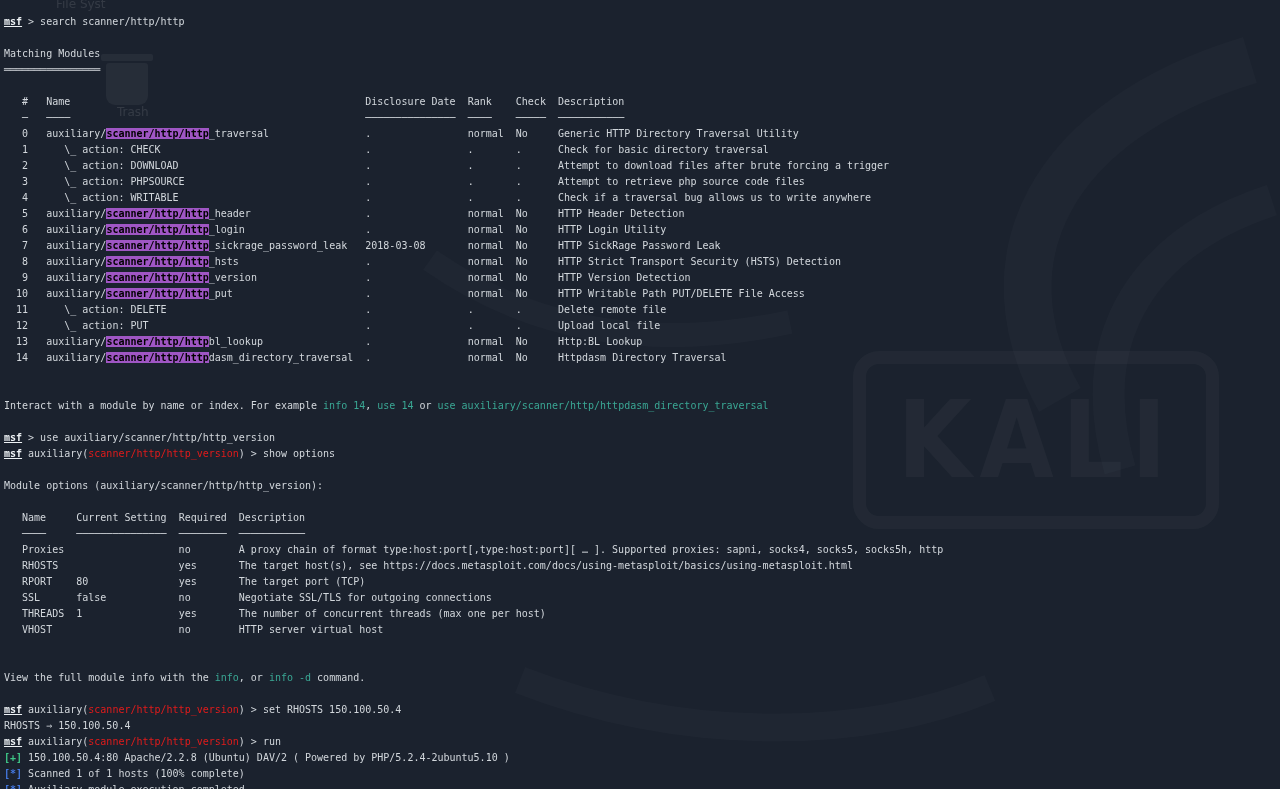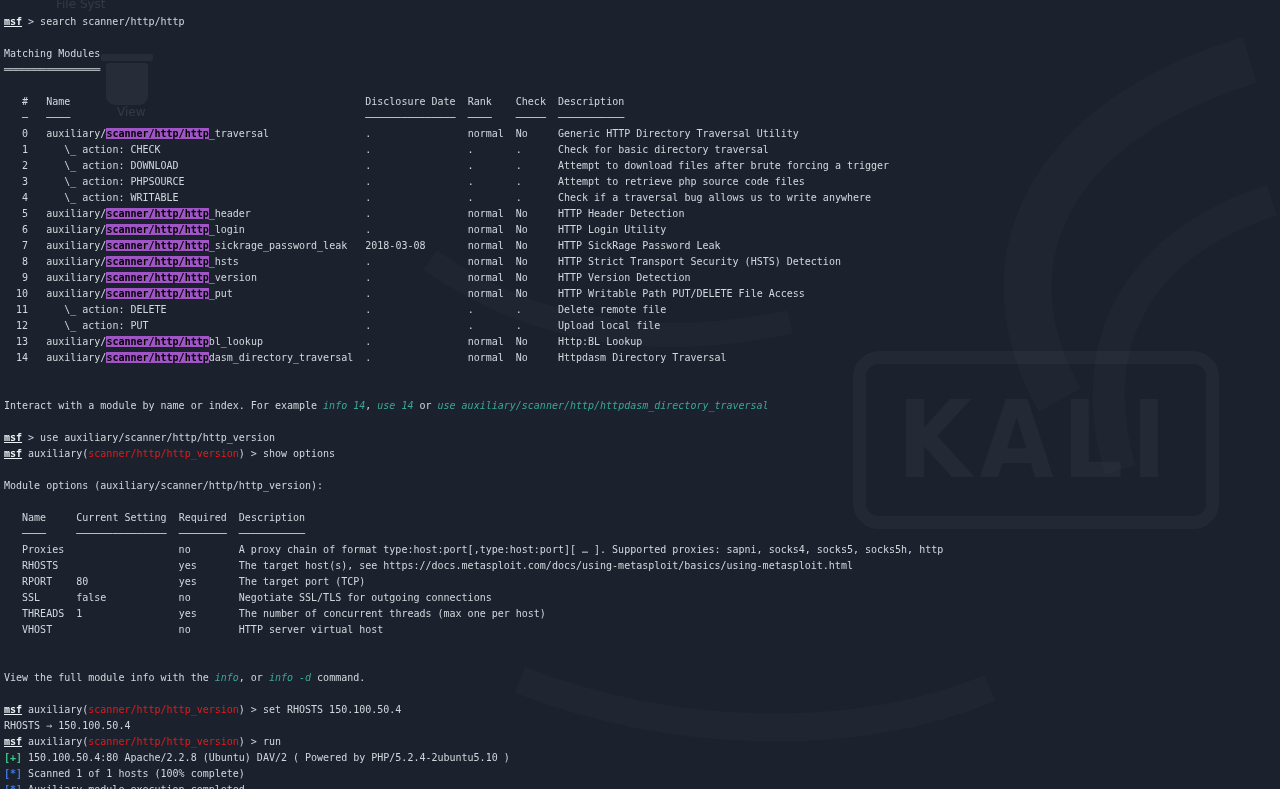--- a/index.html
+++ b/index.html
@@ -52,21 +52,21 @@
     font-size: 10px; line-height: 16px;
     color: var(--fg, #d2d7dc);
     white-space: pre;
   }
   .tline { height: 16px; }
 
   .p    { color: var(--fg); }
   .msf  { color: var(--fg_bright); font-weight: bold; text-decoration: underline; }
   .hl   { background: var(--purple); color: #000000; font-weight: bold; }
   .red  { color: var(--red); font-weight: normal; }
-  .teal { color: var(--teal); font-style: italic; }
+  .teal { color: var(--teal); }
   .green{ color: var(--green); font-weight: bold; }
   .blue { color: var(--blue); font-weight: bold; }
 </style>
 </head>
 <body>
 
 <div class="bg-layer">
   <svg width="1280" height="789">
     <g fill="none" stroke="rgba(255,255,255,0.020)">
       <path d="M1250,60 C1050,120 980,260 1060,400" stroke-width="48"></path>
@@ -76,16 +76,16 @@
     </g>
   </svg>
 
   <div class="kali-box">
     <div class="kali-text">KALI</div>
   </div>
 
   <div class="desk-label filesys-label">File Syst</div>
   <div class="trash-lid"></div>
   <div class="trash-body"></div>
-  <div class="desk-label trash-label">View</div>
+  <div class="desk-label trash-label">Trash</div>
 </div>
 
 <pre class="term"><div class="tline"><span class="msf">msf</span><span class="p"> &gt; search scanner/http/http</span></div><div class="tline"> </div><div class="tline"><span class="p">Matching Modules</span></div><div class="tline"><span class="p">════════════════</span></div><div class="tline"> </div><div class="tline">   <span class="p">#</span>   <span class="p">Name</span>                                                 <span class="p">Disclosure Date</span>  <span class="p">Rank</span>    <span class="p">Check</span>  <span class="p">Description</span></div><div class="tline">   <span class="p">─</span>   <span class="p">────</span>                                                 <span class="p">───────────────</span>  <span class="p">────</span>    <span class="p">─────</span>  <span class="p">───────────</span></div><div class="tline">   <span class="p">0</span>   <span class="p">auxiliary/</span><span class="hl">scanner/http/http</span><span class="p">_traversal</span>                <span class="p">.</span>                <span class="p">normal</span>  <span class="p">No</span>     <span class="p">Generic HTTP Directory Traversal Utility</span></div><div class="tline">   <span class="p">1</span>      <span class="p">\_ action: CHECK</span>                                  <span class="p">.</span>                <span class="p">.</span>       <span class="p">.</span>      <span class="p">Check for basic directory traversal</span></div><div class="tline">   <span class="p">2</span>      <span class="p">\_ action: DOWNLOAD</span>                               <span class="p">.</span>                <span class="p">.</span>       <span class="p">.</span>      <span class="p">Attempt to download files after brute forcing a trigger</span></div><div class="tline">   <span class="p">3</span>      <span class="p">\_ action: PHPSOURCE</span>                              <span class="p">.</span>                <span class="p">.</span>       <span class="p">.</span>      <span class="p">Attempt to retrieve php source code files</span></div><div class="tline">   <span class="p">4</span>      <span class="p">\_ action: WRITABLE</span>                               <span class="p">.</span>                <span class="p">.</span>       <span class="p">.</span>      <span class="p">Check if a traversal bug allows us to write anywhere</span></div><div class="tline">   <span class="p">5</span>   <span class="p">auxiliary/</span><span class="hl">scanner/http/http</span><span class="p">_header</span>                   <span class="p">.</span>                <span class="p">normal</span>  <span class="p">No</span>     <span class="p">HTTP Header Detection</span></div><div class="tline">   <span class="p">6</span>   <span class="p">auxiliary/</span><span class="hl">scanner/http/http</span><span class="p">_login</span>                    <span class="p">.</span>                <span class="p">normal</span>  <span class="p">No</span>     <span class="p">HTTP Login Utility</span></div><div class="tline">   <span class="p">7</span>   <span class="p">auxiliary/</span><span class="hl">scanner/http/http</span><span class="p">_sickrage_password_leak</span>   <span class="p">2018-03-08</span>       <span class="p">normal</span>  <span class="p">No</span>     <span class="p">HTTP SickRage Password Leak</span></div><div class="tline">   <span class="p">8</span>   <span class="p">auxiliary/</span><span class="hl">scanner/http/http</span><span class="p">_hsts</span>                     <span class="p">.</span>                <span class="p">normal</span>  <span class="p">No</span>     <span class="p">HTTP Strict Transport Security (HSTS) Detection</span></div><div class="tline">   <span class="p">9</span>   <span class="p">auxiliary/</span><span class="hl">scanner/http/http</span><span class="p">_version</span>                  <span class="p">.</span>                <span class="p">normal</span>  <span class="p">No</span>     <span class="p">HTTP Version Detection</span></div><div class="tline">  <span class="p">10</span>   <span class="p">auxiliary/</span><span class="hl">scanner/http/http</span><span class="p">_put</span>                      <span class="p">.</span>                <span class="p">normal</span>  <span class="p">No</span>     <span class="p">HTTP Writable Path PUT/DELETE File Access</span></div><div class="tline">  <span class="p">11</span>      <span class="p">\_ action: DELETE</span>                                 <span class="p">.</span>                <span class="p">.</span>       <span class="p">.</span>      <span class="p">Delete remote file</span></div><div class="tline">  <span class="p">12</span>      <span class="p">\_ action: PUT</span>                                    <span class="p">.</span>                <span class="p">.</span>       <span class="p">.</span>      <span class="p">Upload local file</span></div><div class="tline">  <span class="p">13</span>   <span class="p">auxiliary/</span><span class="hl">scanner/http/http</span><span class="p">bl_lookup</span>                 <span class="p">.</span>                <span class="p">normal</span>  <span class="p">No</span>     <span class="p">Http:BL Lookup</span></div><div class="tline">  <span class="p">14</span>   <span class="p">auxiliary/</span><span class="hl">scanner/http/http</span><span class="p">dasm_directory_traversal</span>  <span class="p">.</span>                <span class="p">normal</span>  <span class="p">No</span>     <span class="p">Httpdasm Directory Traversal</span></div><div class="tline"> </div><div class="tline"> </div><div class="tline"><span class="p">Interact with a module by name or index. For example </span><span class="teal">info 14</span><span class="p">, </span><span class="teal">use 14</span><span class="p"> or </span><span class="teal">use auxiliary/scanner/http/httpdasm_directory_traversal</span></div><div class="tline"> </div><div class="tline"><span class="msf">msf</span><span class="p"> &gt; use auxiliary/scanner/http/http_version</span></div><div class="tline"><span class="msf">msf</span><span class="p"> auxiliary(</span><span class="red">scanner/http/http_version</span><span class="p">) &gt; show options</span></div><div class="tline"> </div><div class="tline"><span class="p">Module options (auxiliary/scanner/http/http_version):</span></div><div class="tline"> </div><div class="tline">   <span class="p">Name</span>     <span class="p">Current Setting</span>  <span class="p">Required</span>  <span class="p">Description</span></div><div class="tline">   <span class="p">────</span>     <span class="p">───────────────</span>  <span class="p">────────</span>  <span class="p">───────────</span></div><div class="tline">   <span class="p">Proxies</span>                   <span class="p">no</span>        <span class="p">A proxy chain of format type:host:port[,type:host:port][ … ]. Supported proxies: sapni, socks4, socks5, socks5h, http</span></div><div class="tline">   <span class="p">RHOSTS</span>                    <span class="p">yes</span>       <span class="p">The target host(s), see https://docs.metasploit.com/docs/using-metasploit/basics/using-metasploit.html</span></div><div class="tline">   <span class="p">RPORT</span>    <span class="p">80</span>               <span class="p">yes</span>       <span class="p">The target port (TCP)</span></div><div class="tline">   <span class="p">SSL</span>      <span class="p">false</span>            <span class="p">no</span>        <span class="p">Negotiate SSL/TLS for outgoing connections</span></div><div class="tline">   <span class="p">THREADS</span>  <span class="p">1</span>                <span class="p">yes</span>       <span class="p">The number of concurrent threads (max one per host)</span></div><div class="tline">   <span class="p">VHOST</span>                     <span class="p">no</span>        <span class="p">HTTP server virtual host</span></div><div class="tline"> </div><div class="tline"> </div><div class="tline"><span class="p">View the full module info with the </span><span class="teal">info</span><span class="p">, or </span><span class="teal">info -d</span><span class="p"> command.</span></div><div class="tline"> </div><div class="tline"><span class="msf">msf</span><span class="p"> auxiliary(</span><span class="red">scanner/http/http_version</span><span class="p">) &gt; set RHOSTS 150.100.50.4</span></div><div class="tline"><span class="p">RHOSTS ⇒ 150.100.50.4</span></div><div class="tline"><span class="msf">msf</span><span class="p"> auxiliary(</span><span class="red">scanner/http/http_version</span><span class="p">) &gt; run</span></div><div class="tline"><span class="green">[+]</span><span class="p"> 150.100.50.4:80 Apache/2.2.8 (Ubuntu) DAV/2 ( Powered by PHP/5.2.4-2ubuntu5.10 )</span></div><div class="tline"><span class="blue">[*]</span><span class="p"> Scanned 1 of 1 hosts (100% complete)</span></div><div class="tline"><span class="blue">[*]</span><span class="p"> Auxiliary module execution completed</span></div></pre>
 
 </body></html>

